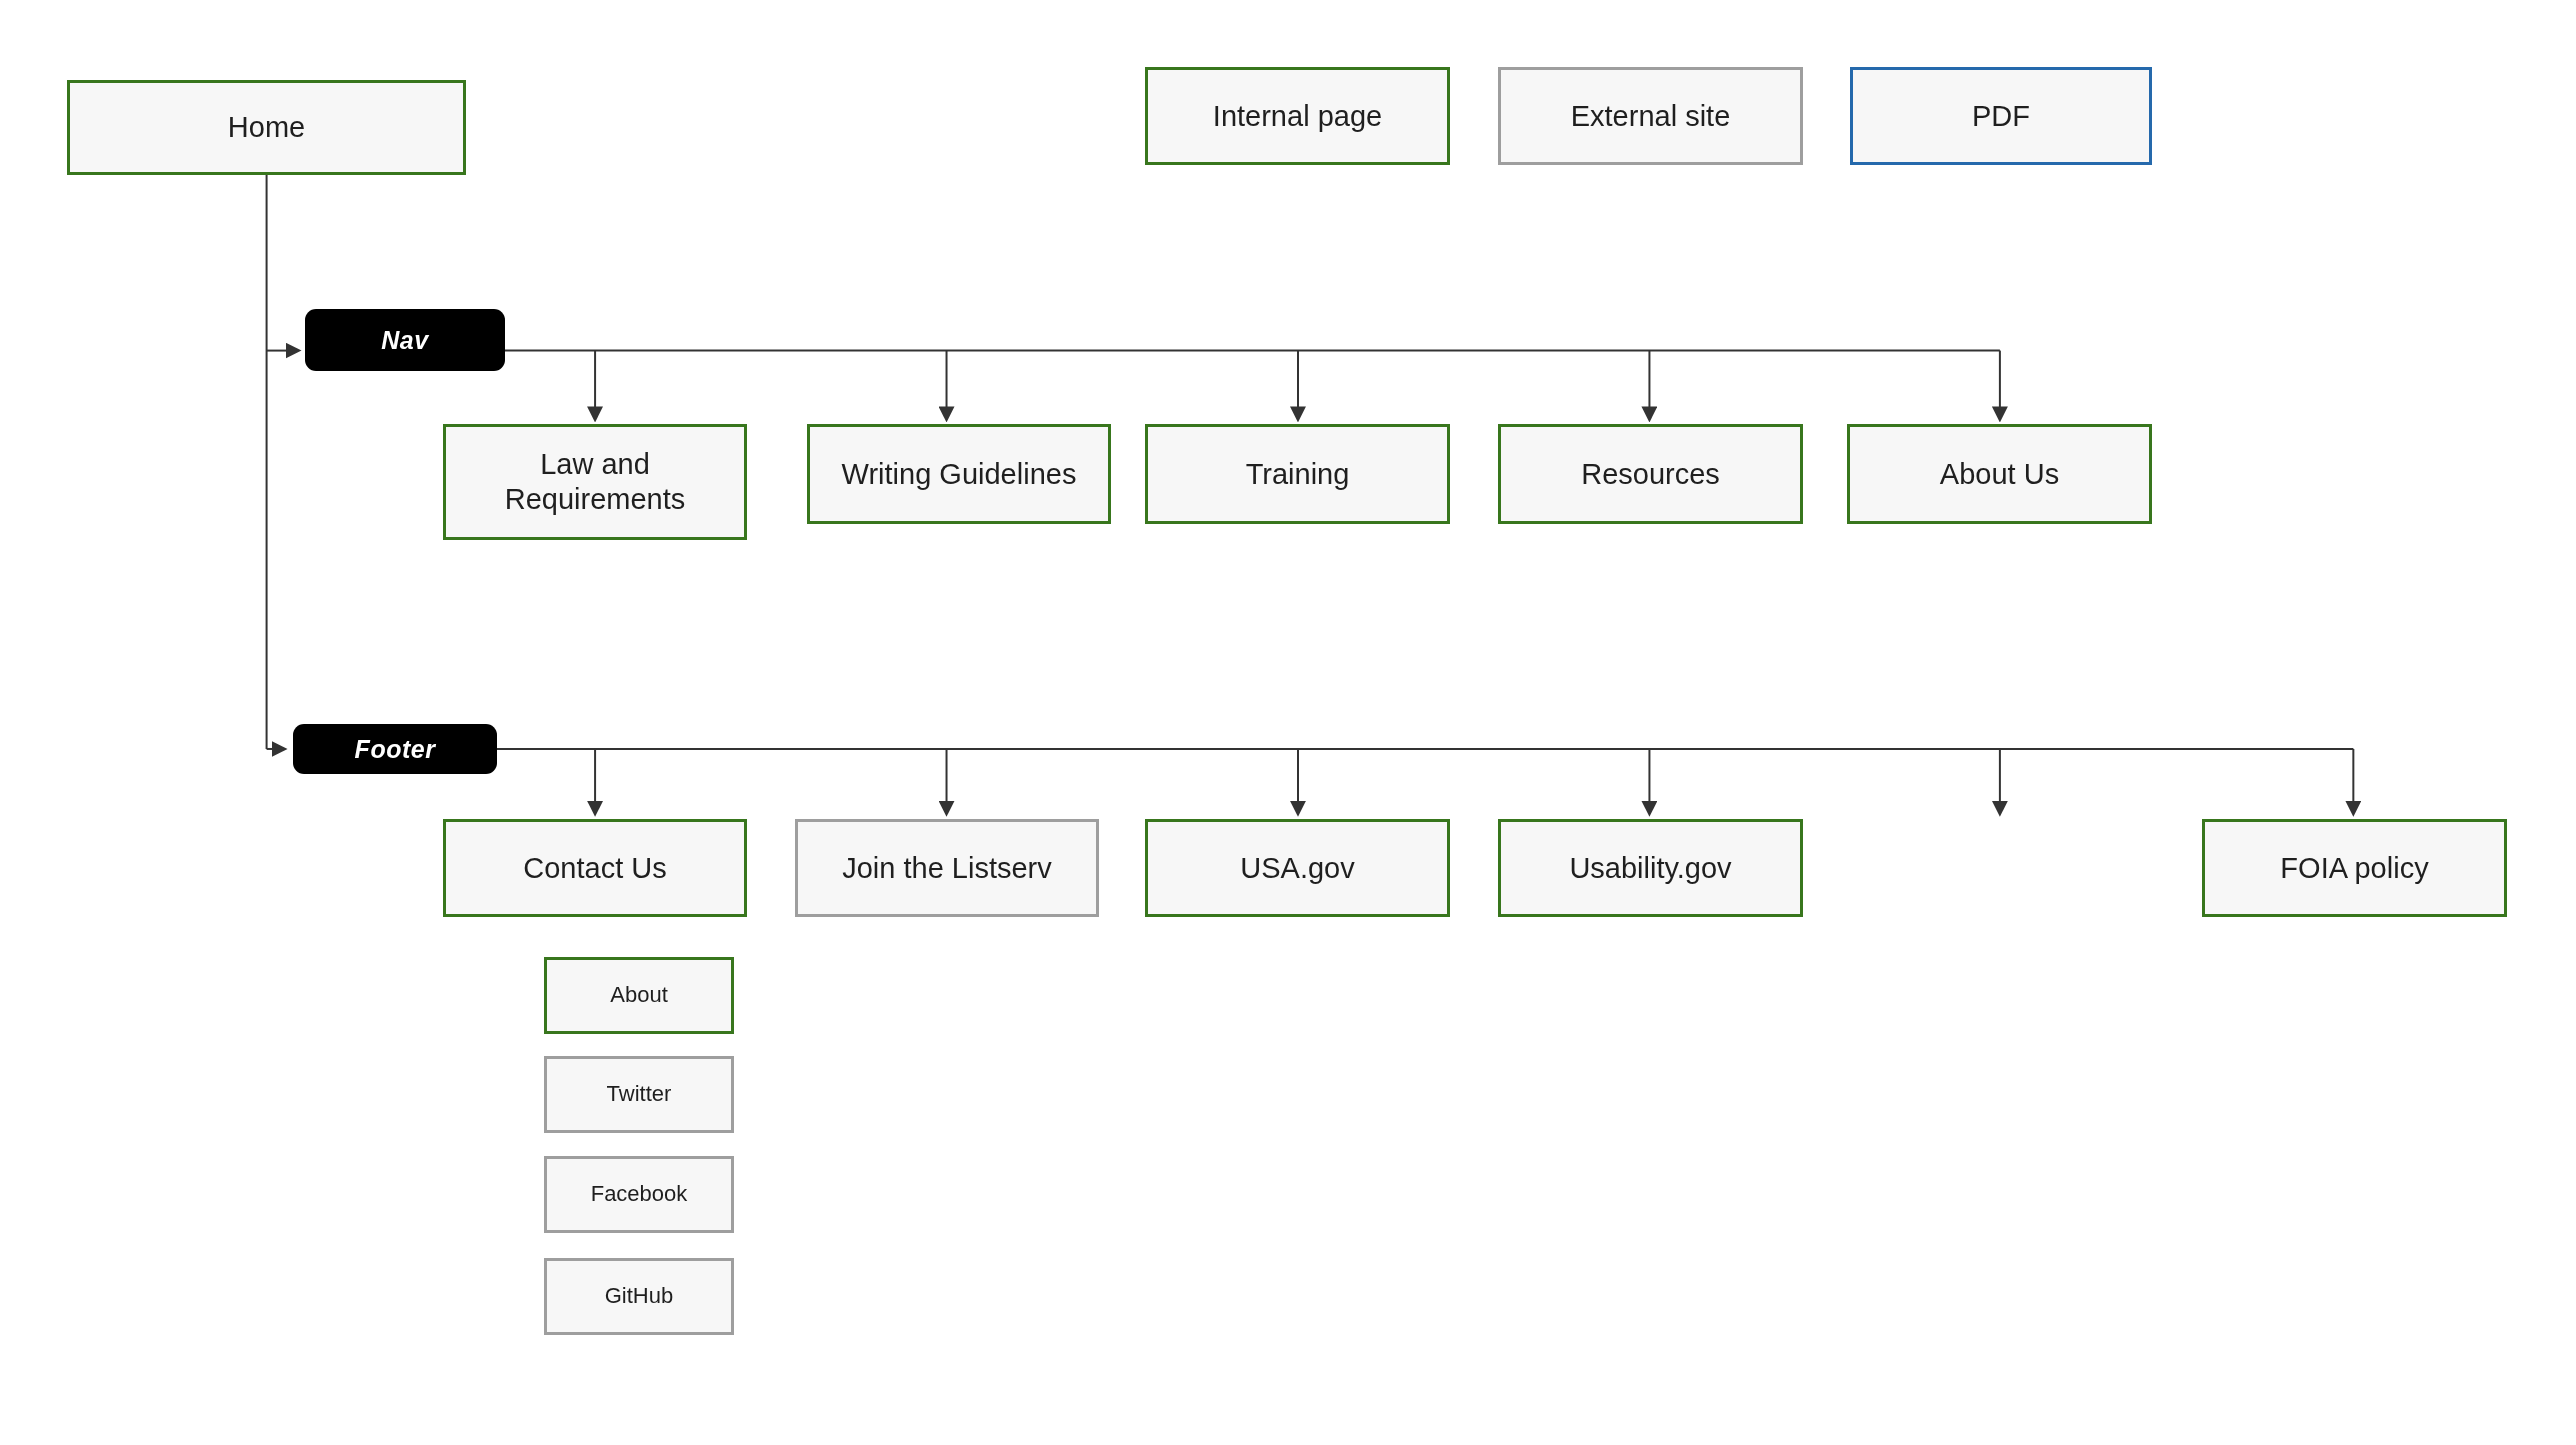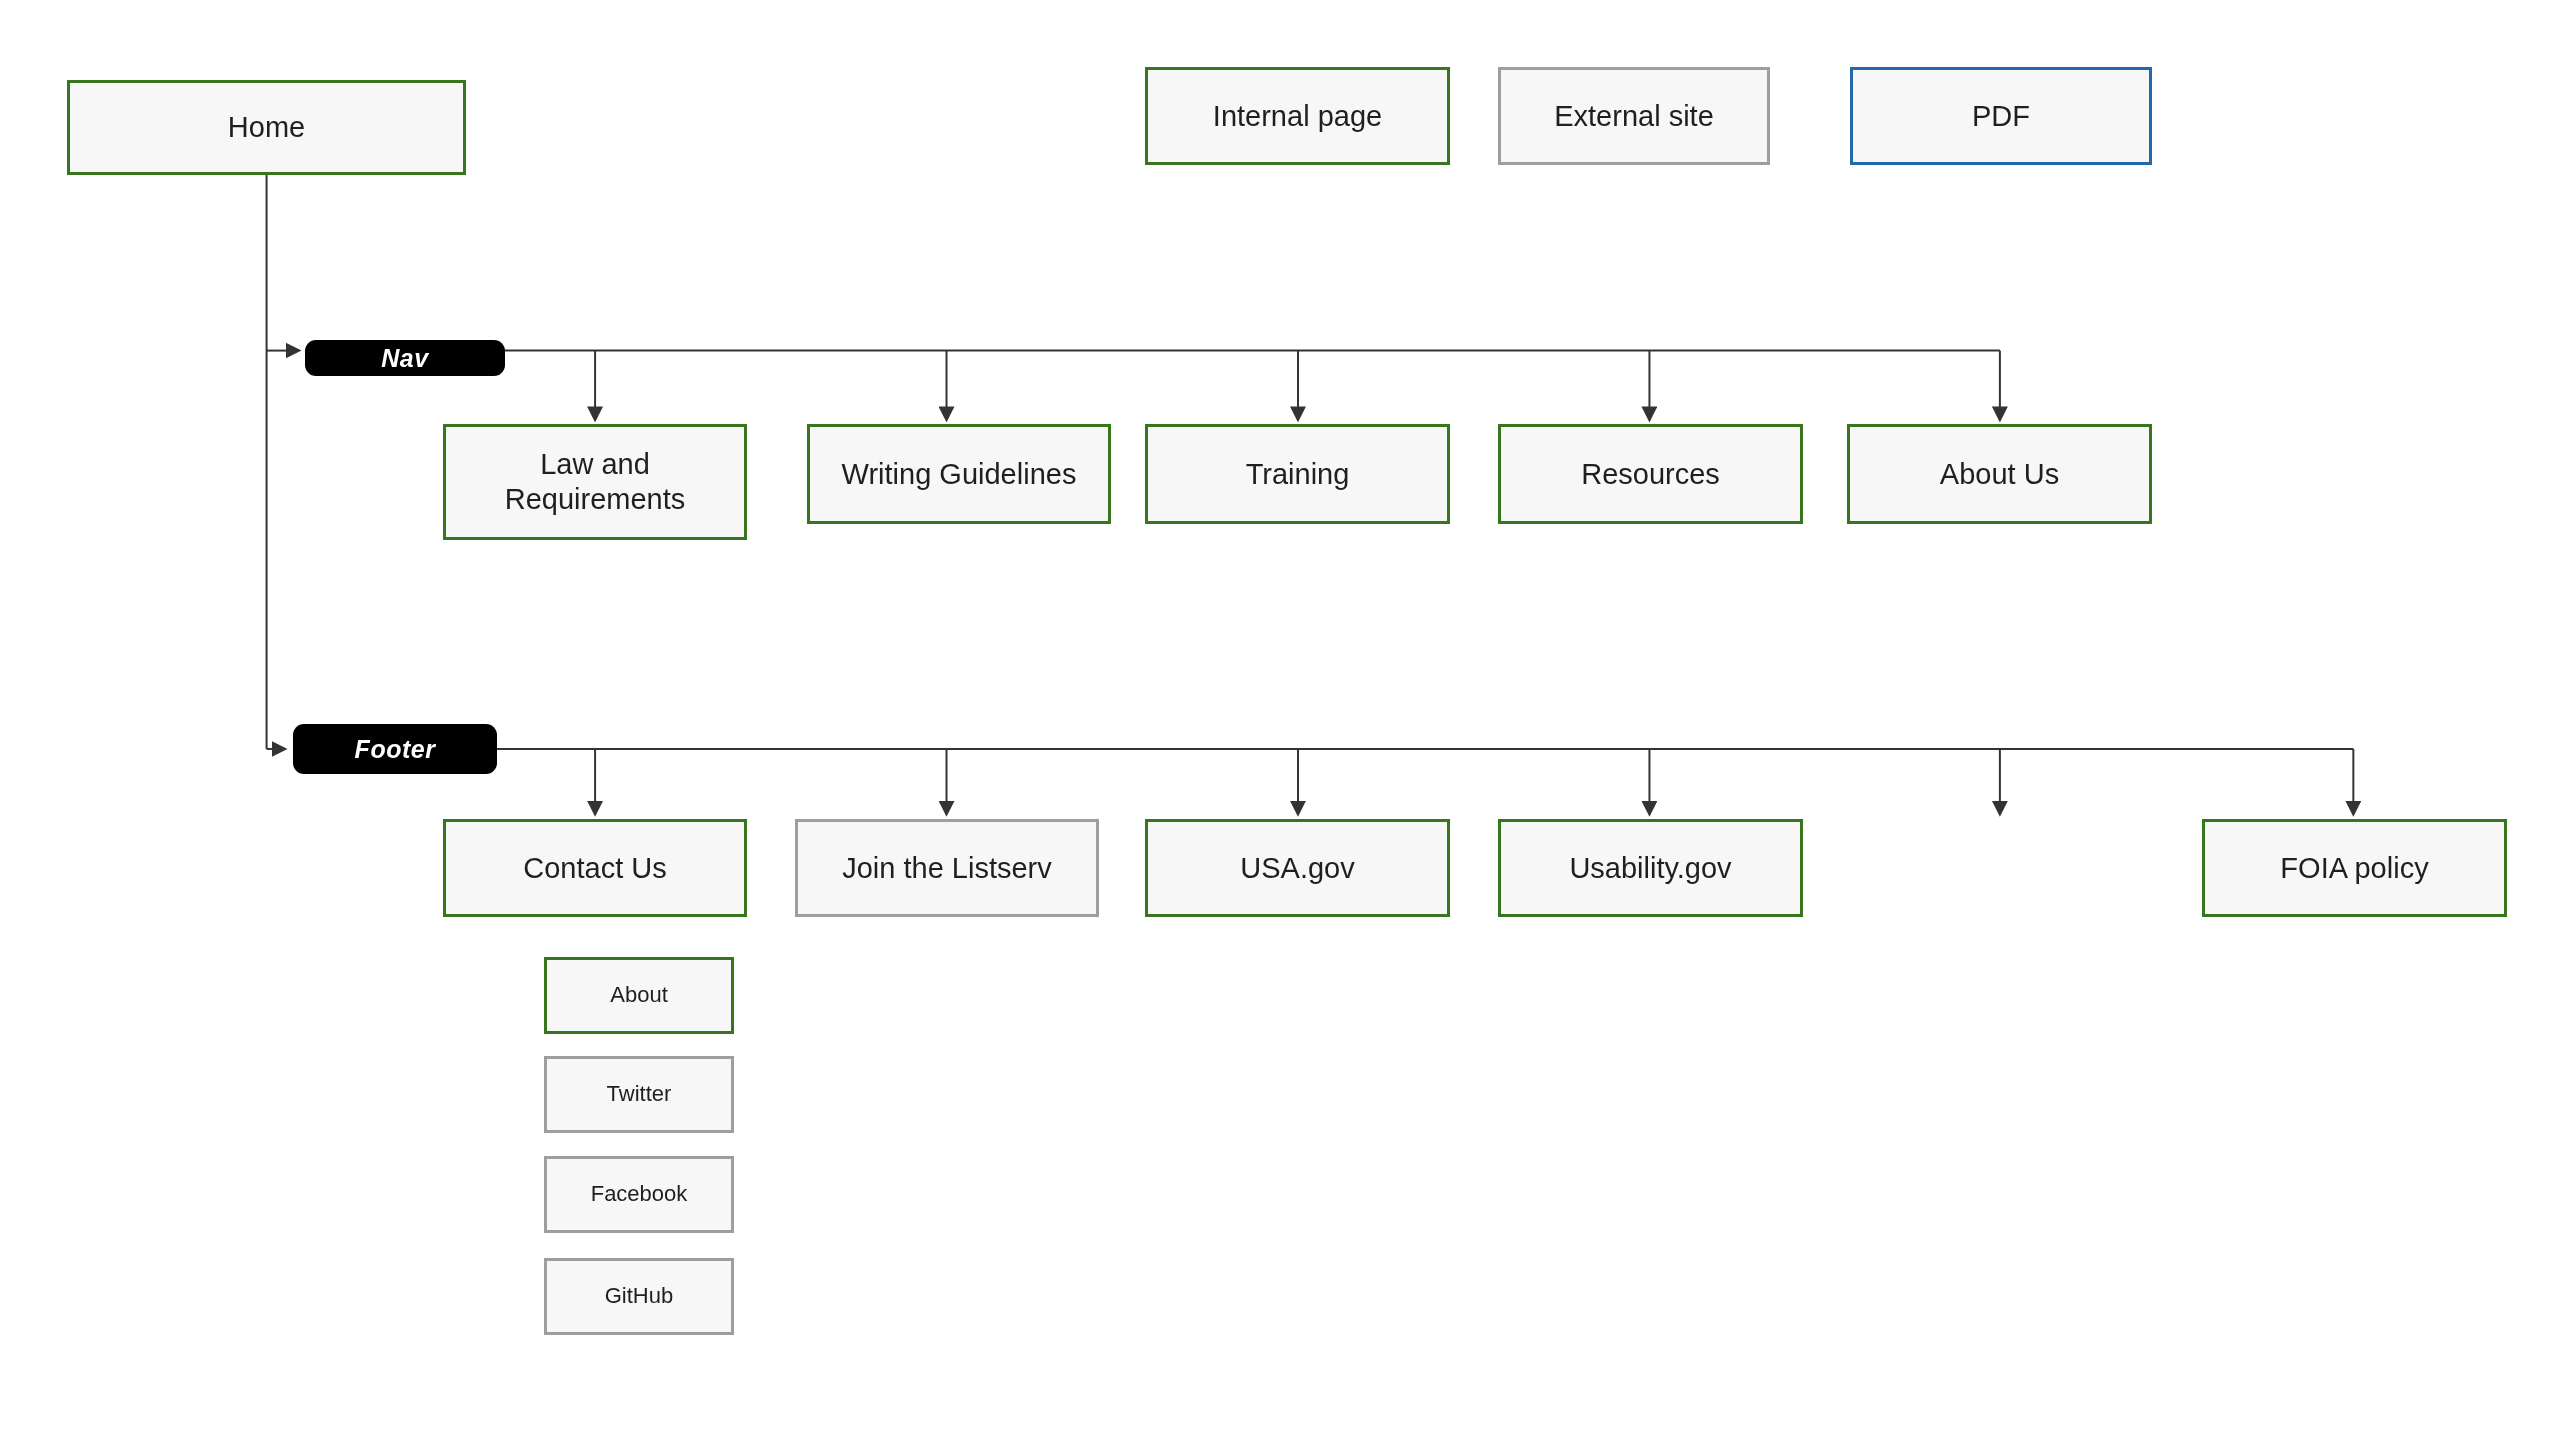--- a/index.html
+++ b/index.html
@@ -87,24 +87,24 @@
       <path d="M1300 750 V814" marker-end="url(#arrow)"></path>
       <path d="M1652 750 V814" marker-end="url(#arrow)"></path>
       <path d="M2003 750 V814" marker-end="url(#arrow)"></path>
       <path d="M2357 750 V814" marker-end="url(#arrow)"></path>
     </g>
   </svg>
 
   <div class="node internal" style="left:67px; top:80px; width:399px; height:95px;">Home</div>
 
   <div class="node internal" style="left:1145px; top:67px; width:305px; height:98px;">Internal page</div>
-  <div class="node external" style="left:1498px; top:67px; width:272px; height:98px;">External site</div>
+  <div class="node external" style="left:1498px; top:67px; width:305px; height:98px;">External site</div>
   <div class="node pdf" style="left:1850px; top:67px; width:302px; height:98px;">PDF</div>
 
-  <div class="pill" style="left:305px; top:340px; width:200px; height:36px;">Nav</div>
+  <div class="pill" style="left:305px; top:309px; width:200px; height:62px;">Nav</div>
   <div class="node internal" style="left:443px; top:424px; width:304px; height:116px;">Law and Requirements</div>
   <div class="node internal" style="left:795px; top:424px; width:304px; height:100px;margin-left:12px;">Writing Guidelines</div>
   <div class="node internal" style="left:1145px; top:424px; width:305px; height:100px;">Training</div>
   <div class="node internal" style="left:1498px; top:424px; width:305px; height:100px;">Resources</div>
   <div class="node internal" style="left:1847px; top:424px; width:305px; height:100px;">About Us</div>
 
   <div class="pill" style="left:293px; top:724px; width:204px; height:50px;">Footer</div>
   <div class="node internal" style="left:443px; top:819px; width:304px; height:98px;">Contact Us</div>
   <div class="node external" style="left:795px; top:819px; width:304px; height:98px;">Join the Listserv</div>
   <div class="node internal" style="left:1145px; top:819px; width:305px; height:98px;">USA.gov</div>

